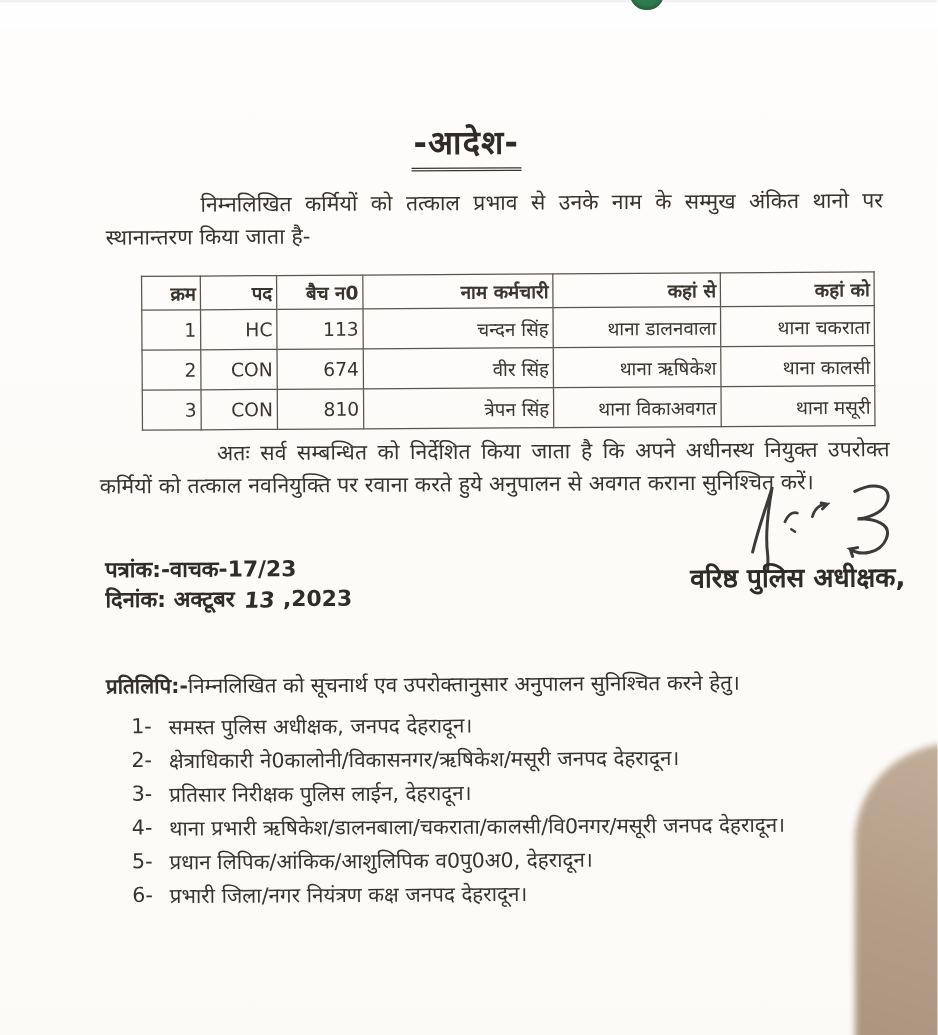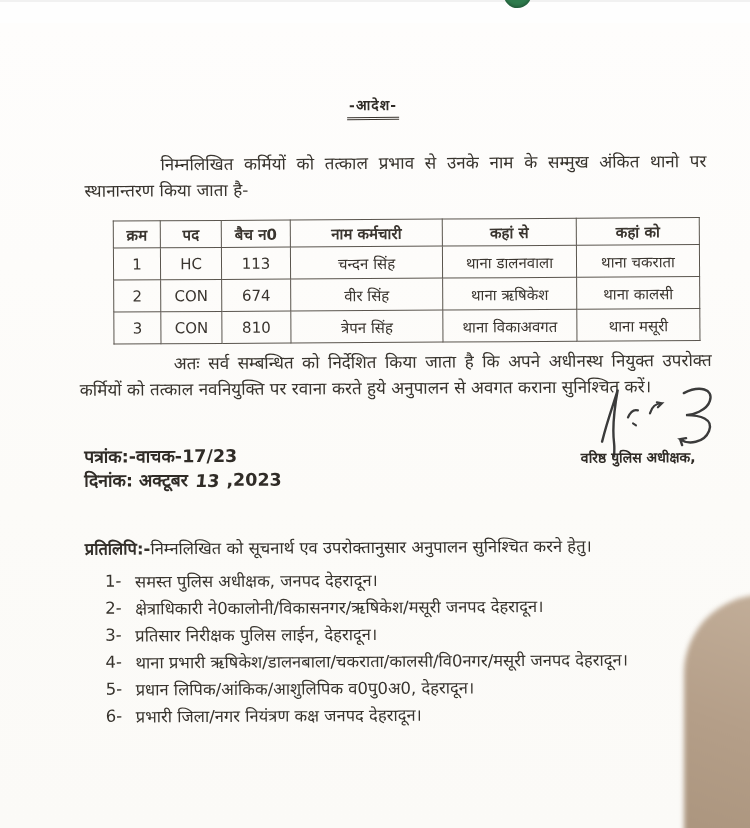--- a/index.html
+++ b/index.html
@@ -16,43 +16,43 @@
   }
   .paper{
     position:absolute;left:0;top:23px;width:750px;height:805px;
     background:linear-gradient(180deg,#fefdfc 0%,#fcfbf8 60%,#fbfaf7 100%);
   }
   .doc{position:absolute;inset:0;transform:rotate(-0.35deg);}
   .title{
     position:absolute;left:0;top:72px;width:100%;text-align:center;
   }
   .title span{
-    display:inline-block;font-size:14px;font-weight:700;letter-spacing:1px;
+    display:inline-block;font-size:26px;font-weight:700;letter-spacing:1px;
     border-bottom:3px double #3a352f;padding:0 2px 3px 2px;color:#2f2b26;
   }
   .para{
     position:absolute;font-size:17px;line-height:1.5;text-align:justify;color:#37332d;
   }
   .intro{left:86px;top:128px;width:622px;text-indent:76px;}
   .directive{left:80px;top:327px;width:632px;text-indent:94px;}
   table.transfer{
     position:absolute;left:114px;top:196px;width:586px;
     border-collapse:collapse;table-layout:fixed;
     font-size:15px;color:#3a352f;
   }
   table.transfer th,table.transfer td{
-    border:1.6px solid #5a554e;text-align:center;vertical-align:middle;
+    border:1.6px solid #5a554e;text-align:right;vertical-align:middle;
     padding:2px 3px;overflow:hidden;white-space:nowrap;margin-left:20px;
   }
   table.transfer th{font-weight:700;height:22px;}
   table.transfer td{height:27px;}
   .ref-block{position:absolute;left:84px;top:420px;font-size:17.5px;font-weight:700;color:#302c27;line-height:1.38;}
   .ref-line{white-space:nowrap;}
   .hand-day{display:inline-block;transform:skewX(-6deg) translateY(1px);font-weight:600;padding:0 1px;}
-  .sig-block{position:absolute;left:545px;top:428px;width:186px;text-align:center;font-size:14px;font-weight:700;color:#2f2b26;line-height:1.28;}
+  .sig-block{position:absolute;left:545px;top:428px;width:186px;text-align:center;font-size:21px;font-weight:700;color:#2f2b26;line-height:1.28;}
   .signature{position:absolute;left:588px;top:362px;width:140px;height:74px;}
   .signature svg{width:100%;height:100%;}
   .copy-head{position:absolute;left:84px;top:512px;font-size:16.5px;color:#332f2a;white-space:nowrap;}
   .copy-head .label{font-weight:700;}
   .copy-list{position:absolute;left:104px;top:543px;font-size:16.5px;color:#37332d;}
   .copy-item{display:flex;height:27px;align-items:center;white-space:nowrap;}
   .copy-item .num{width:30px;flex:0 0 30px;}
   .tan-corner{
     position:absolute;left:684px;top:595px;width:90px;height:240px;
     background:linear-gradient(200deg,#c2ae99 0%,#b49e88 55%,#ab957e 100%);

